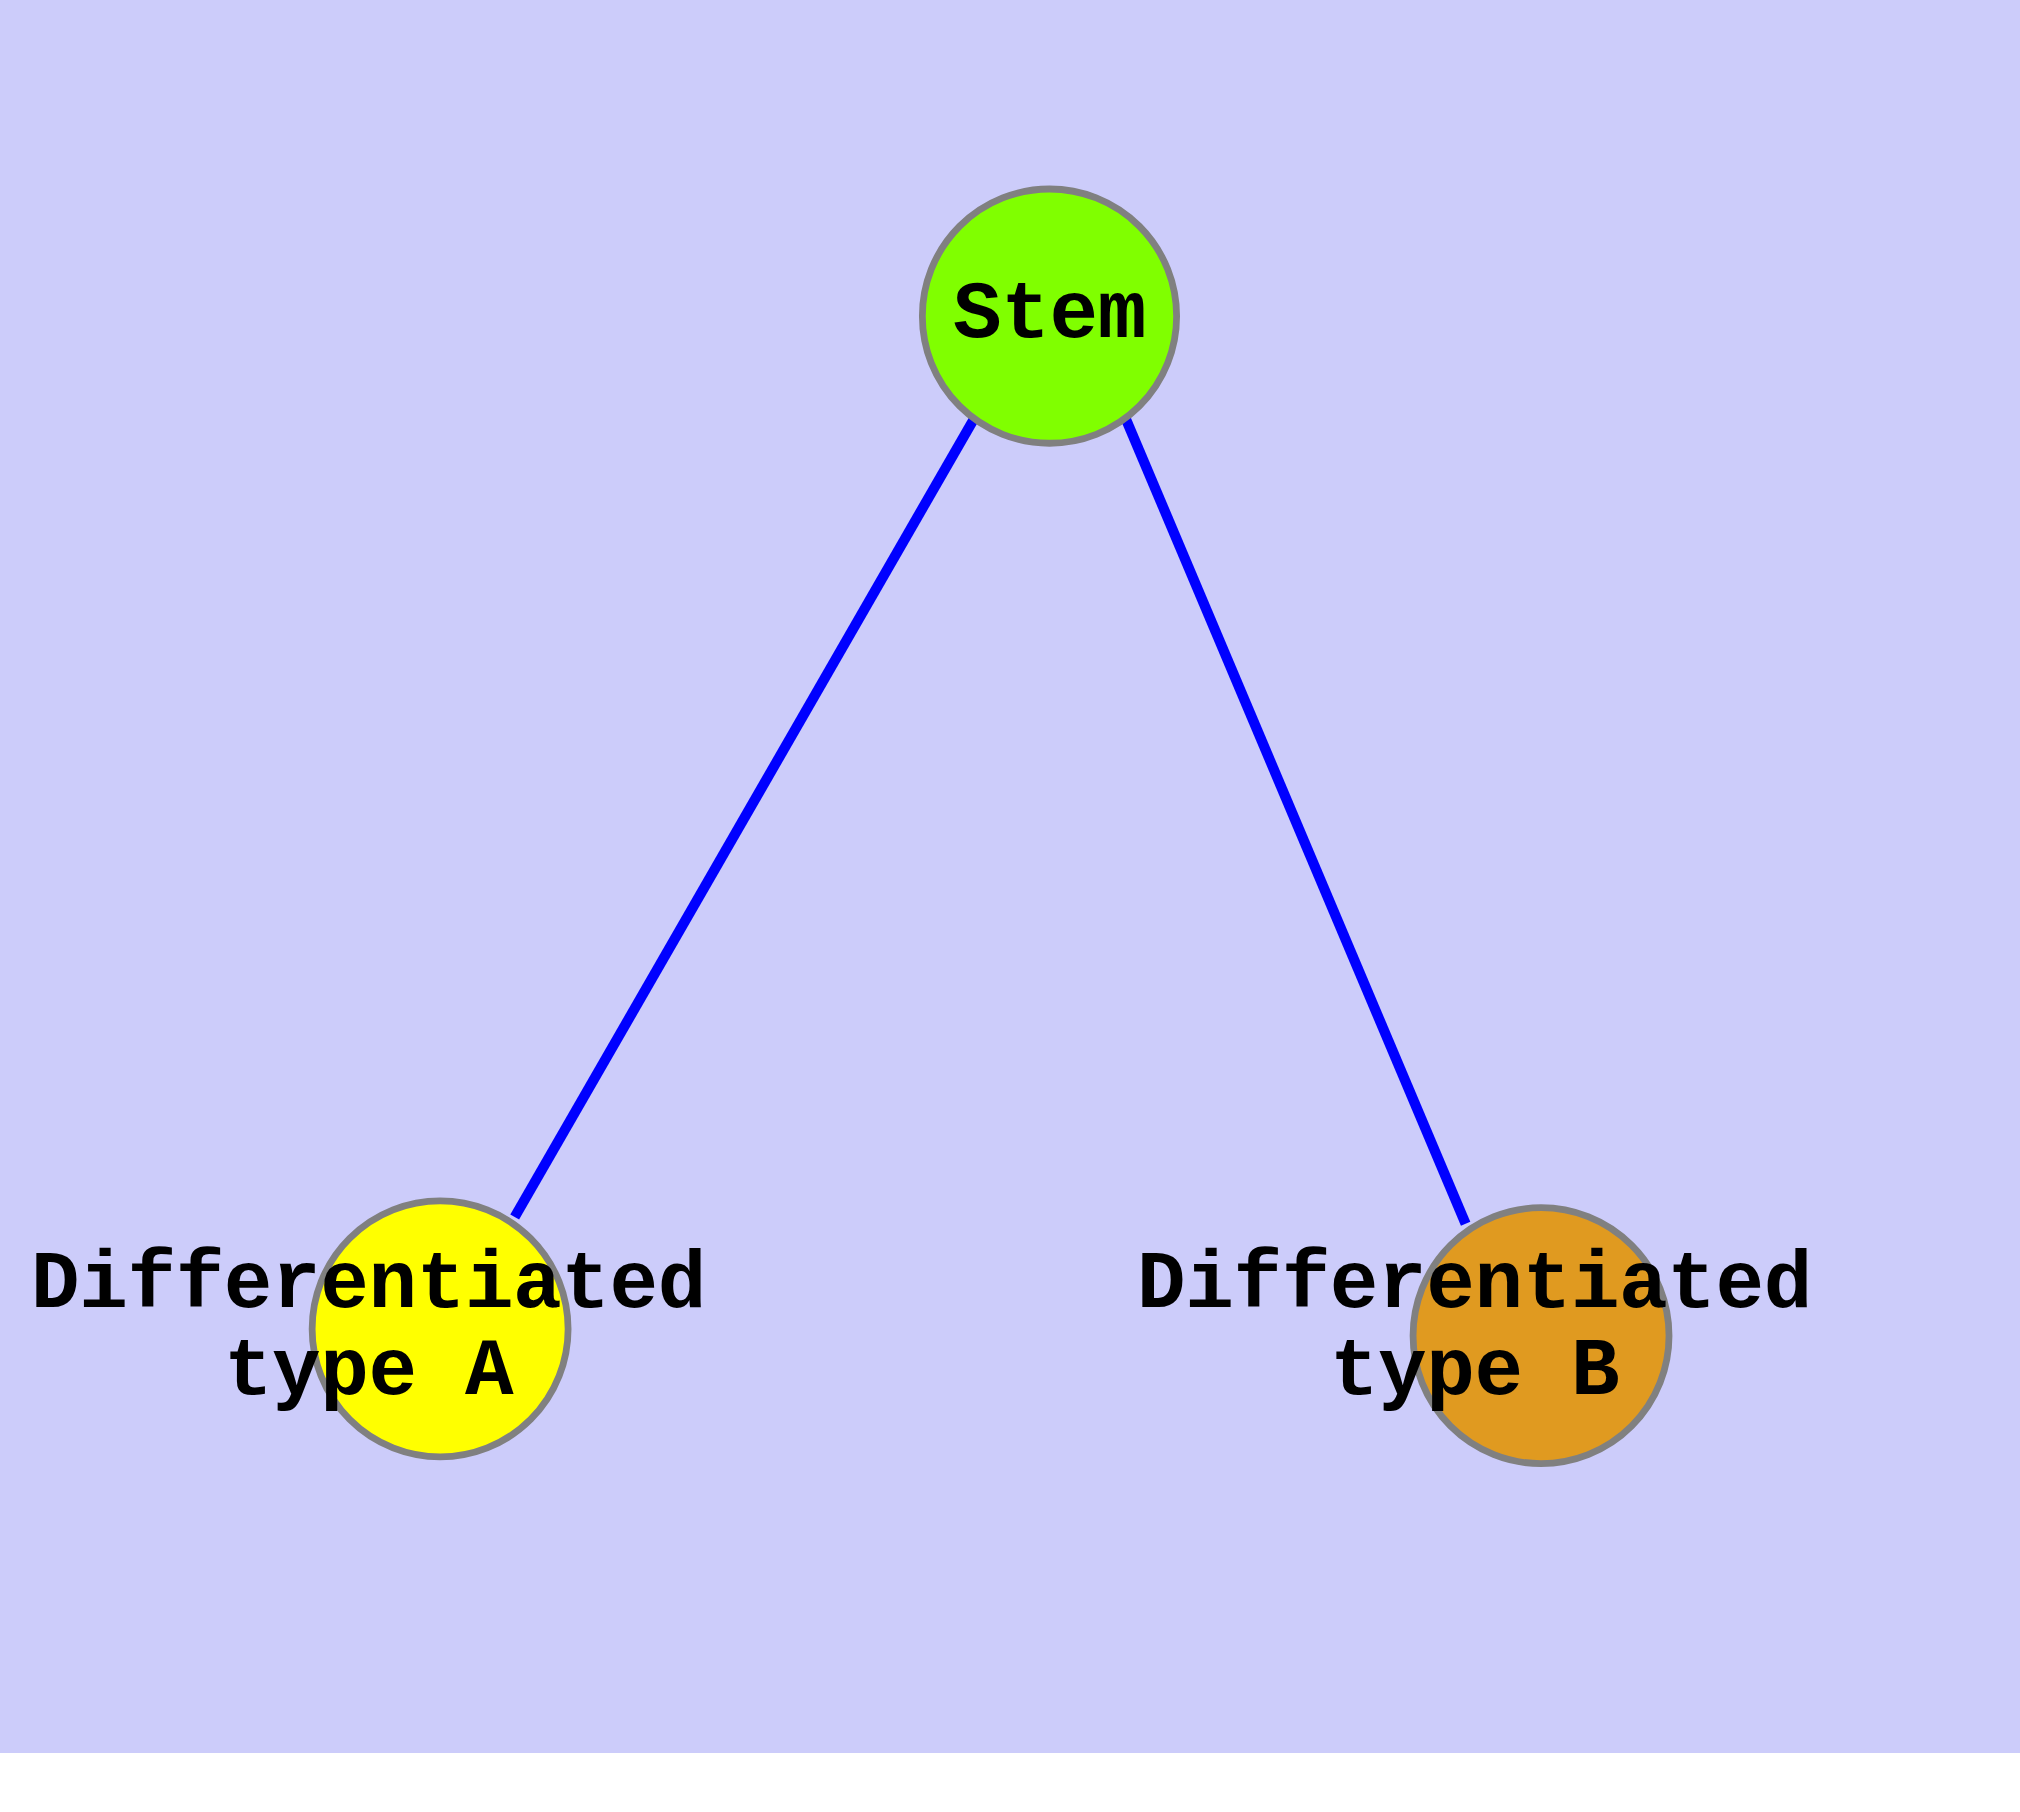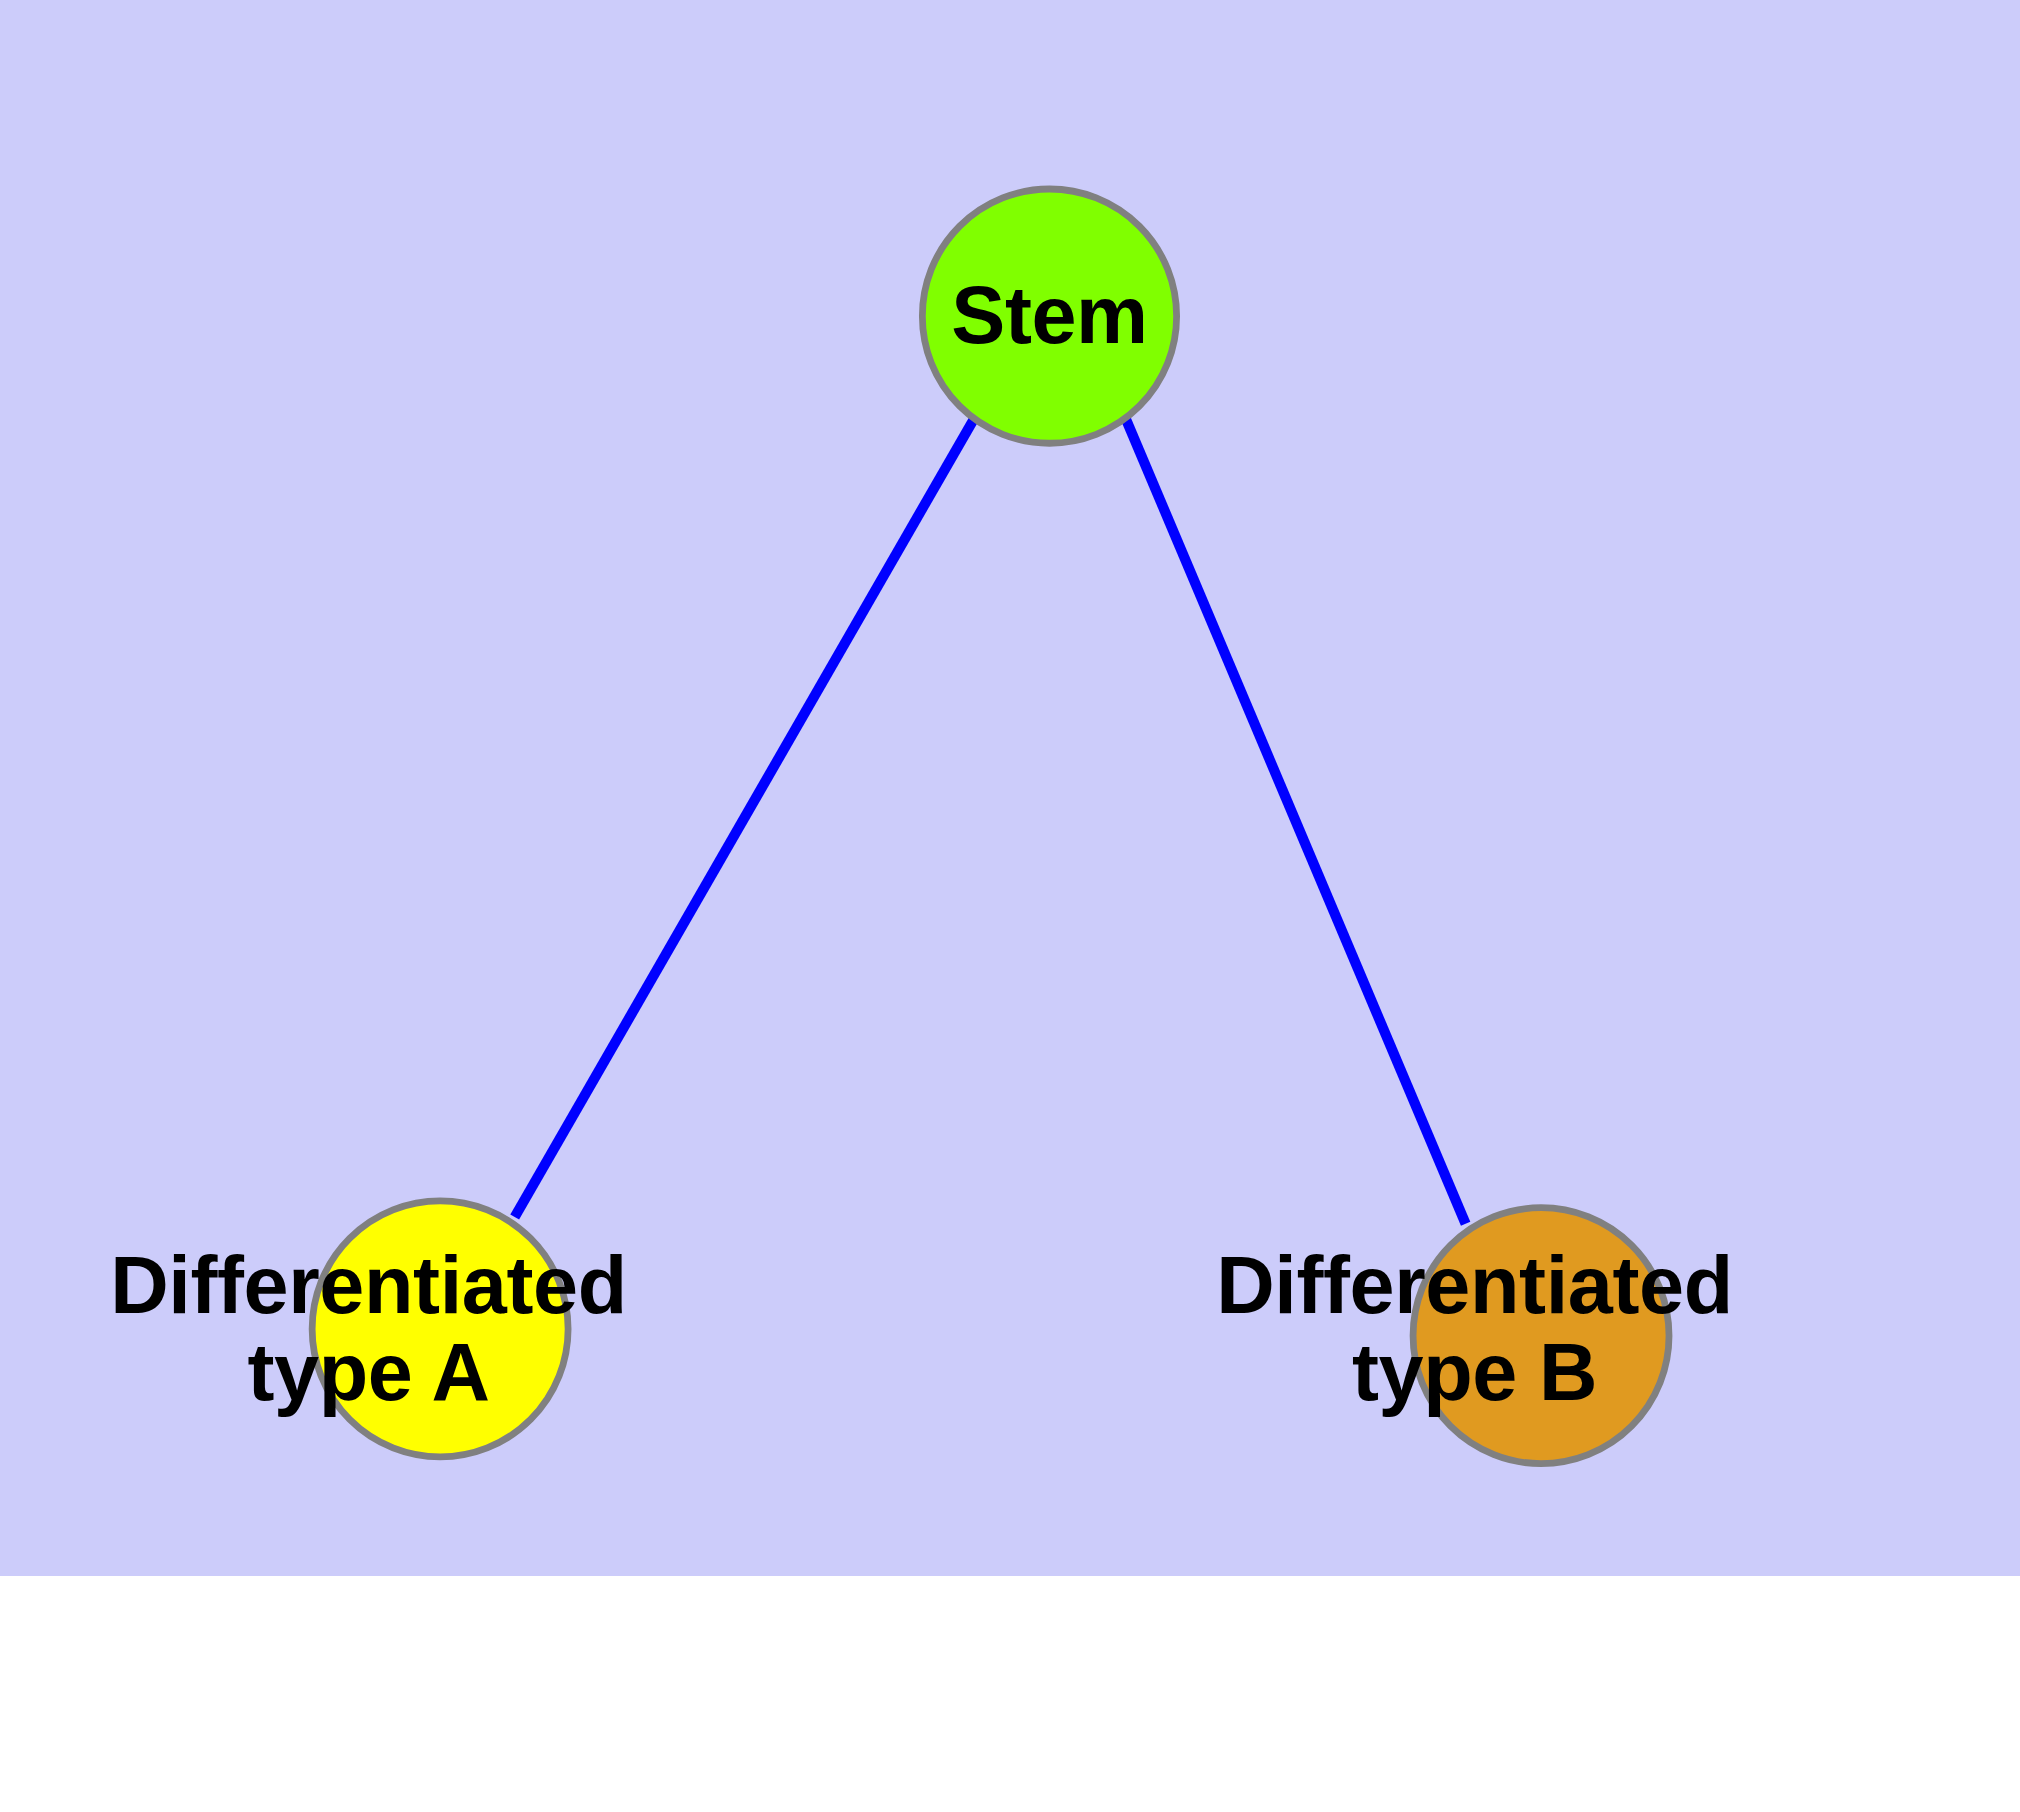--- a/index.html
+++ b/index.html
@@ -3,23 +3,23 @@
 <meta charset="utf-8">
 <style>
   html, body {
     margin: 0;
     padding: 0;
     background: #ffffff;
   }
   #canvas {
     position: relative;
     width: 2021px;
-    height: 1576px;
+    height: 1753px;
     overflow: hidden;
-    font-family: Liberation Sans, sans-serif;
+    font-family: Liberation Mono, monospace;
   }
   #bg-rect {
     position: absolute;
     left: 0;
     top: 0;
     width: 2021px;
     height: 1812px;
   }
   #graph-svg {
     position: absolute;

